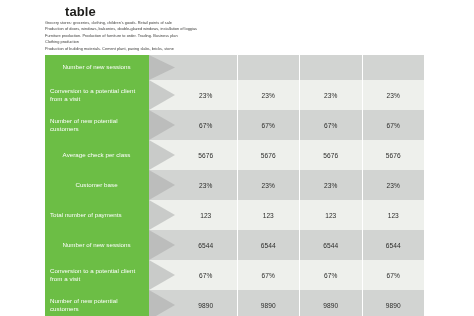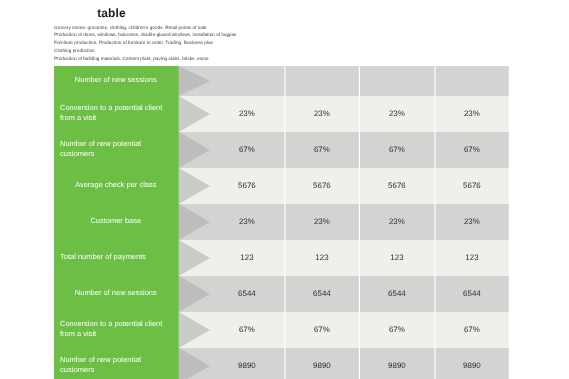--- a/index.html
+++ b/index.html
@@ -25,26 +25,26 @@
   }
 
   
   .header {
     position: absolute;
     left: 45px;
     top: 7px;
     width: 400px;
   }
   .doc-title {
-    font-size: 10px;
+    font-size: 13px;
     font-weight: bold;
     letter-spacing: 0.1px;
     color: #1d1d1b;
     line-height: 10px;
-    margin: 0 0 3px 16px;
+    margin: 0 0 3px 0;
     padding-left: 20px;
   }
   .desc-list {
     margin: 0;
     padding: 0;
     list-style: none;
   }
   .desc-line {
     font-size: 3.9px;
     line-height: 6.45px;

